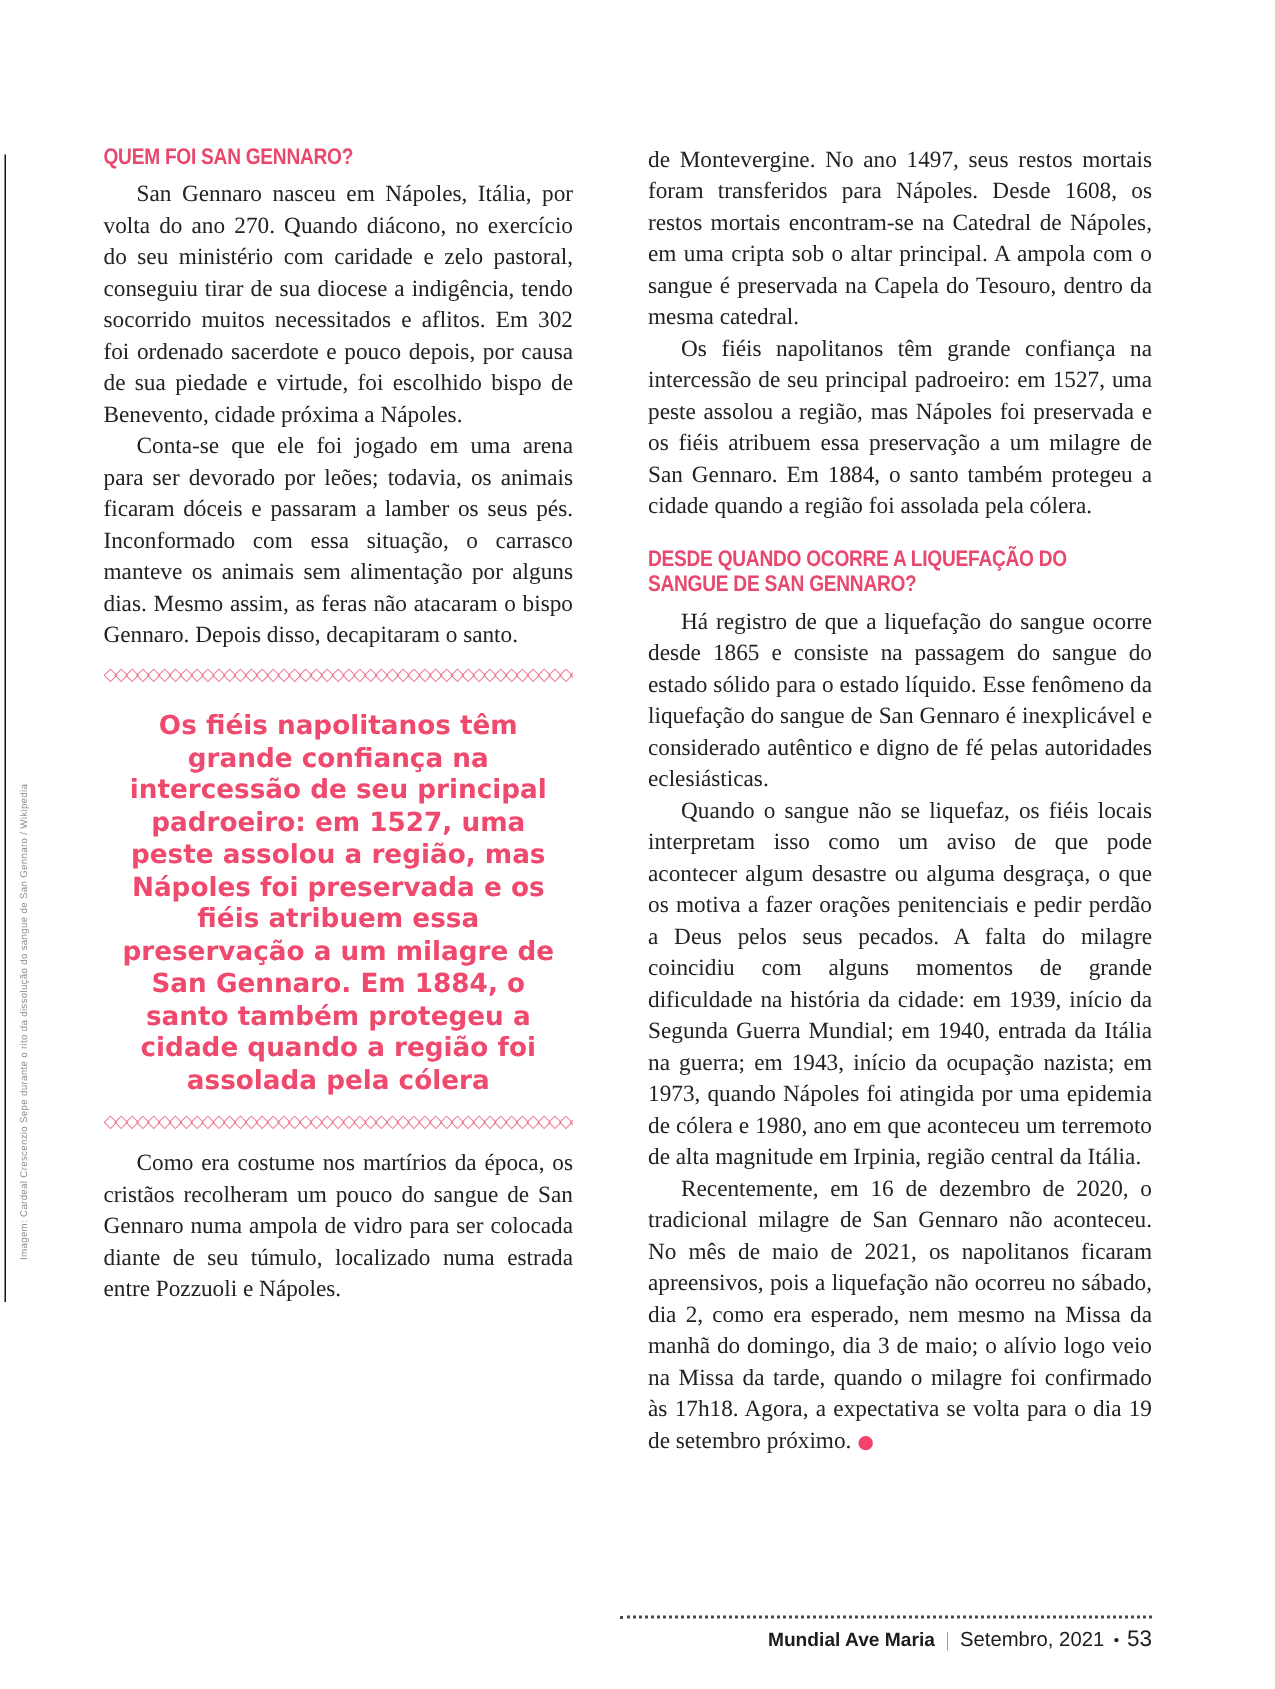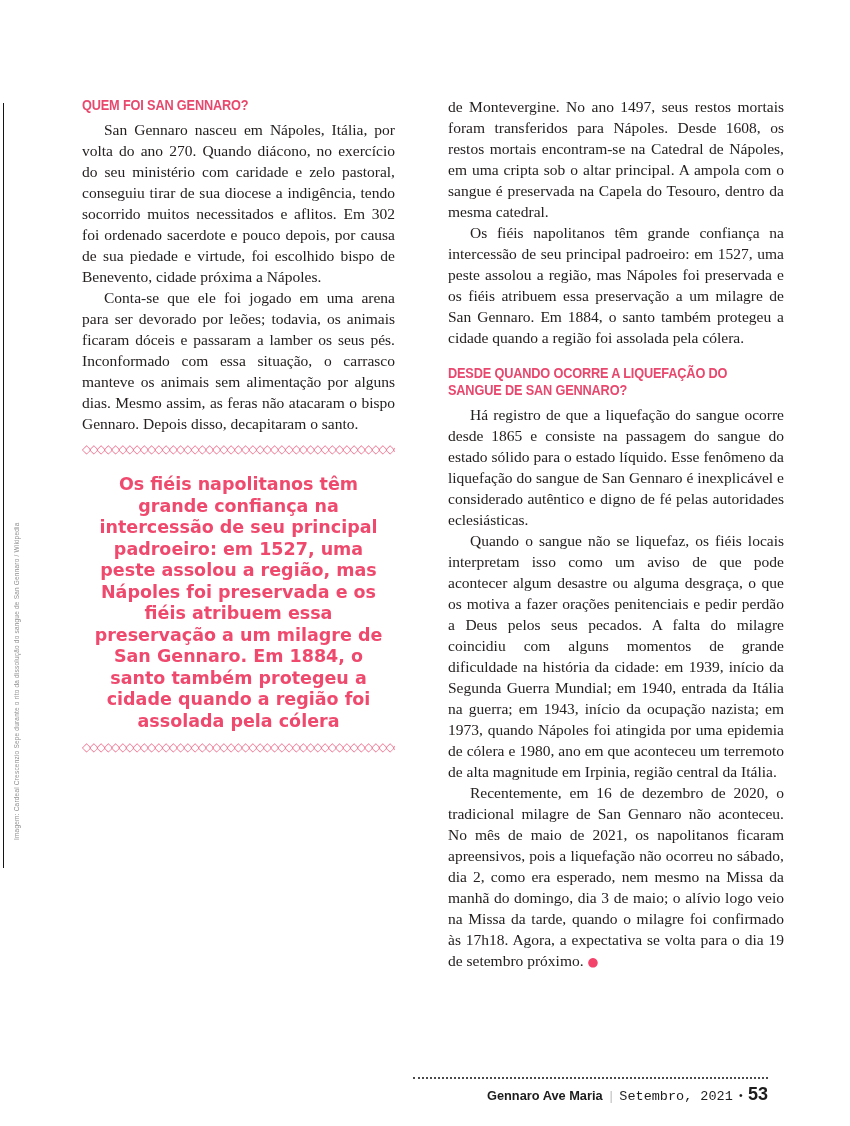--- a/index.html
+++ b/index.html
@@ -13,22 +13,22 @@
   .left-rule { position:absolute; left:3px; top:103px; width:1px; height:765px; background:#141414; }
   .photo-credit {
     position:absolute; left:13px; top:400px; height:440px;
     writing-mode:vertical-rl; transform:rotate(180deg);
     font-family:"Liberation Sans", sans-serif; font-size:6.5px; color:#8f8f8f;
     letter-spacing:.2px; white-space:nowrap;
   }
 
   
   .col { position:absolute; top:96px; }
-  .col1 { left:82px;  width:313px; }
-  .col2 { left:432px; width:336px;margin-left:16px; }
+  .col1 { left:69px;  width:313px; }
+  .col2 { left:432px; width:336px; }
 
   .section-heading {
     color:#e9486e; font-family:"Liberation Sans", sans-serif; font-weight:bold;
     font-size:15px; line-height:17px; letter-spacing:-.2px;
     transform:scaleX(.85); transform-origin:left top;
     margin:0 0 6px 0; white-space:nowrap;
   }
   .section-heading.two-line { white-space:normal; width:380px; margin-top:16px; }
 
   p.body {
@@ -54,51 +54,52 @@
   .end-dot { color:#f4436b; font-family:"DejaVu Sans", sans-serif; font-size:12.5px; margin-left:4px; }
 
   
   .footer-rule { position:absolute; left:413px; top:1077px; width:355px; height:0; border-top:2px dotted #4a4a4a; }
   .footer {
     position:absolute; left:413px; top:1084px; width:355px; text-align:right;
     font-size:13.5px; color:#1c1c1c; white-space:nowrap;
   }
   .footer .mag   { font-family:"Liberation Sans", sans-serif; font-weight:bold; font-size:12.8px; }
   .footer .sep   { color:#9a9a9a; margin:0 7px; font-weight:normal; }
-  .footer .issue { font-family:Liberation Mono, monospace; }
+  .footer .issue { font-family:Liberation Sans, sans-serif; }
   .footer .bullet{ margin:0 5px 0 6px; font-size:12px; }
-  .footer .pagenum { font-family:"Liberation Sans", sans-serif; font-weight:bold; font-size:18px; }
+  .footer .pagenum { font-family:"Liberation Sans", sans-serif; font-weight:normal; font-size:15px; }
 </style>
 </head>
 <body>
 
 <div class="page">
 
   <div class="left-rule"></div>
   <div class="photo-credit">Imagem: Cardeal Crescenzio Sepe durante o rito da dissolução do sangue de San Gennaro / Wikipedia</div>
 
   <div class="col col1">
     <h2 class="section-heading">QUEM FOI SAN GENNARO?</h2>
     <p class="body">San Gennaro nasceu em Nápoles, Itália, por volta do ano 270. Quando diácono, no exercício do seu ministério com caridade e zelo pastoral, conseguiu tirar de sua diocese a indigência, tendo socorrido muitos necessitados e aflitos. Em 302 foi ordenado sacerdote e pouco depois, por causa de sua piedade e virtude, foi escolhido bispo de Benevento, cidade próxima a Nápoles.</p>
     <p class="body">Conta-se que ele foi jogado em uma arena para ser devorado por leões; todavia, os animais ficaram dóceis e passaram a lamber os seus pés. Inconformado com essa situação, o carrasco manteve os animais sem alimentação por alguns dias. Mesmo assim, as feras não atacaram o bispo Gennaro. Depois disso, decapitaram o santo.</p>
 
     <div class="divider top">◇◇◇◇◇◇◇◇◇◇◇◇◇◇◇◇◇◇◇◇◇◇◇◇◇◇◇◇◇◇◇◇◇◇◇◇◇◇◇◇◇◇◇◇◇◇◇◇◇◇◇◇</div>
     <div class="pull-quote">Os fiéis napolitanos têm grande confiança na intercessão de seu principal padroeiro: em 1527, uma peste assolou a região, mas Nápoles foi preservada e os fiéis atribuem essa preservação a um milagre de San Gennaro. Em 1884, o santo também protegeu a cidade quando a região foi assolada pela cólera</div>
     <div class="divider bottom">◇◇◇◇◇◇◇◇◇◇◇◇◇◇◇◇◇◇◇◇◇◇◇◇◇◇◇◇◇◇◇◇◇◇◇◇◇◇◇◇◇◇◇◇◇◇◇◇◇◇◇◇</div>
 
+    <p class="body">Como era costume nos martírios da época, os cristãos recolheram um pouco do sangue de San Gennaro numa ampola de vidro para ser colocada diante de seu túmulo, localizado numa estrada entre Pozzuoli e Nápoles.</p>
   </div>
 
   <div class="col col2">
     <p class="body no-indent">de Montevergine. No ano 1497, seus restos mortais foram transferidos para Nápoles. Desde 1608, os restos mortais encontram-se na Catedral de Nápoles, em uma cripta sob o altar principal. A ampola com o sangue é preservada na Capela do Tesouro, dentro da mesma catedral.</p>
     <p class="body">Os fiéis napolitanos têm grande confiança na intercessão de seu principal padroeiro: em 1527, uma peste assolou a região, mas Nápoles foi preservada e os fiéis atribuem essa preservação a um milagre de San Gennaro. Em 1884, o santo também protegeu a cidade quando a região foi assolada pela cólera.</p>
 
     <h2 class="section-heading two-line">DESDE QUANDO OCORRE A LIQUEFAÇÃO DO SANGUE DE SAN GENNARO?</h2>
     <p class="body">Há registro de que a liquefação do sangue ocorre desde 1865 e consiste na passagem do sangue do estado sólido para o estado líquido. Esse fenômeno da liquefação do sangue de San Gennaro é inexplicável e considerado autêntico e digno de fé pelas autoridades eclesiásticas.</p>
     <p class="body">Quando o sangue não se liquefaz, os fiéis locais interpretam isso como um aviso de que pode acontecer algum desastre ou alguma desgraça, o que os motiva a fazer orações penitenciais e pedir perdão a Deus pelos seus pecados. A falta do milagre coincidiu com alguns momentos de grande dificuldade na história da cidade: em 1939, início da Segunda Guerra Mundial; em 1940, entrada da Itália na guerra; em 1943, início da ocupação nazista; em 1973, quando Nápoles foi atingida por uma epidemia de cólera e 1980, ano em que aconteceu um terremoto de alta magnitude em Irpinia, região central da Itália.</p>
     <p class="body"><span>Recentemente, em 16 de dezembro de 2020, o tradicional milagre de San Gennaro não aconteceu. No mês de maio de 2021, os napolitanos ficaram apreensivos, pois a liquefação não ocorreu no sábado, dia 2, como era esperado, nem mesmo na Missa da manhã do domingo, dia 3 de maio; o alívio logo veio na Missa da tarde, quando o milagre foi confirmado às 17h18. Agora, a expectativa se volta para o dia 19 de setembro próximo.</span><span class="end-dot">●</span></p>
   </div>
 
   <div class="footer-rule"></div>
   <div class="footer">
-    <span class="mag">Gennaro Ave Maria</span><span class="sep">|</span><span class="issue">Setembro, 2021</span><span class="bullet">•</span><span class="pagenum">53</span>
+    <span class="mag">Mundial Ave Maria</span><span class="sep">|</span><span class="issue">Setembro, 2021</span><span class="bullet">•</span><span class="pagenum">53</span>
   </div>
 
 </div>
 
 </body></html>

